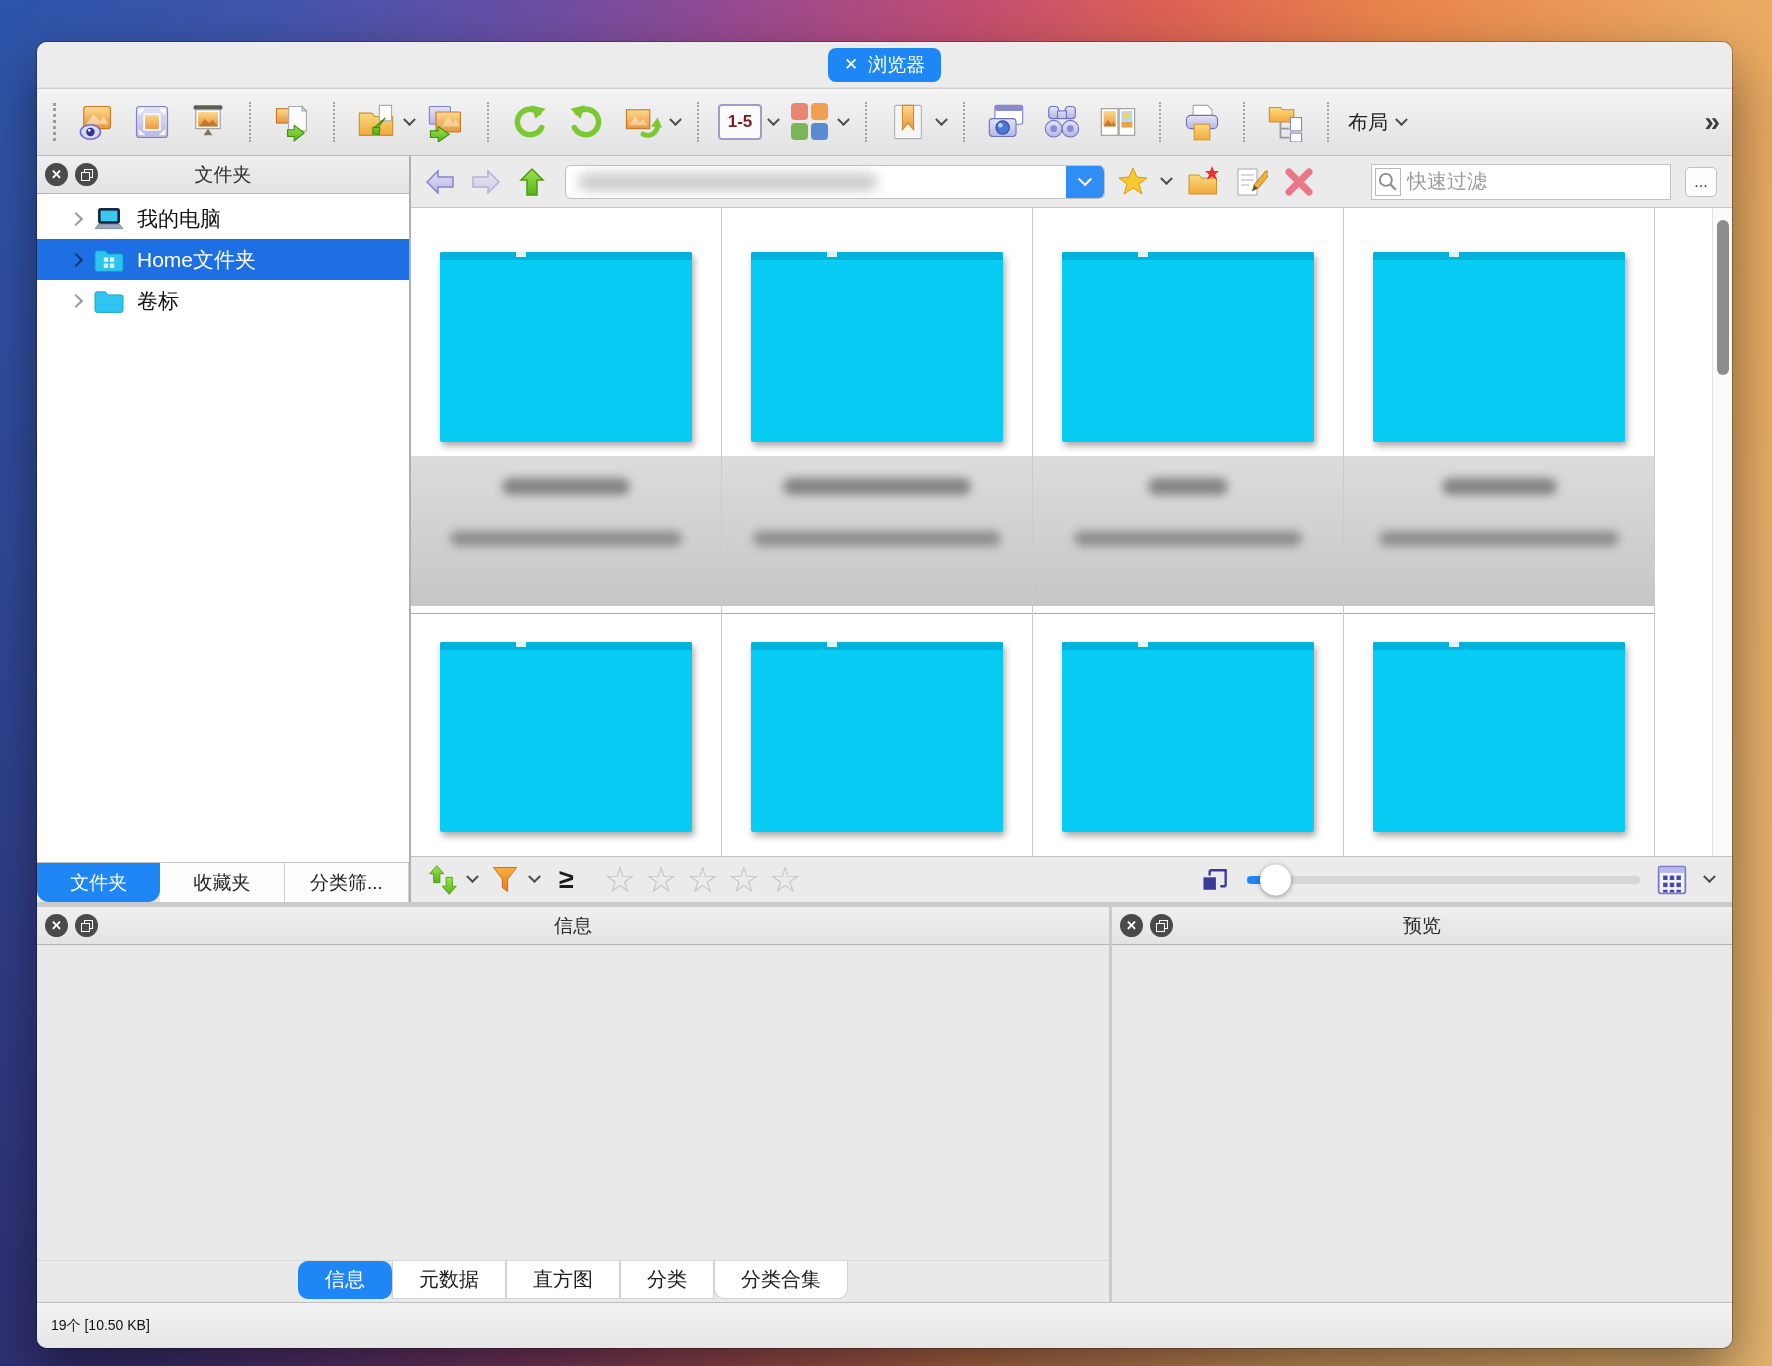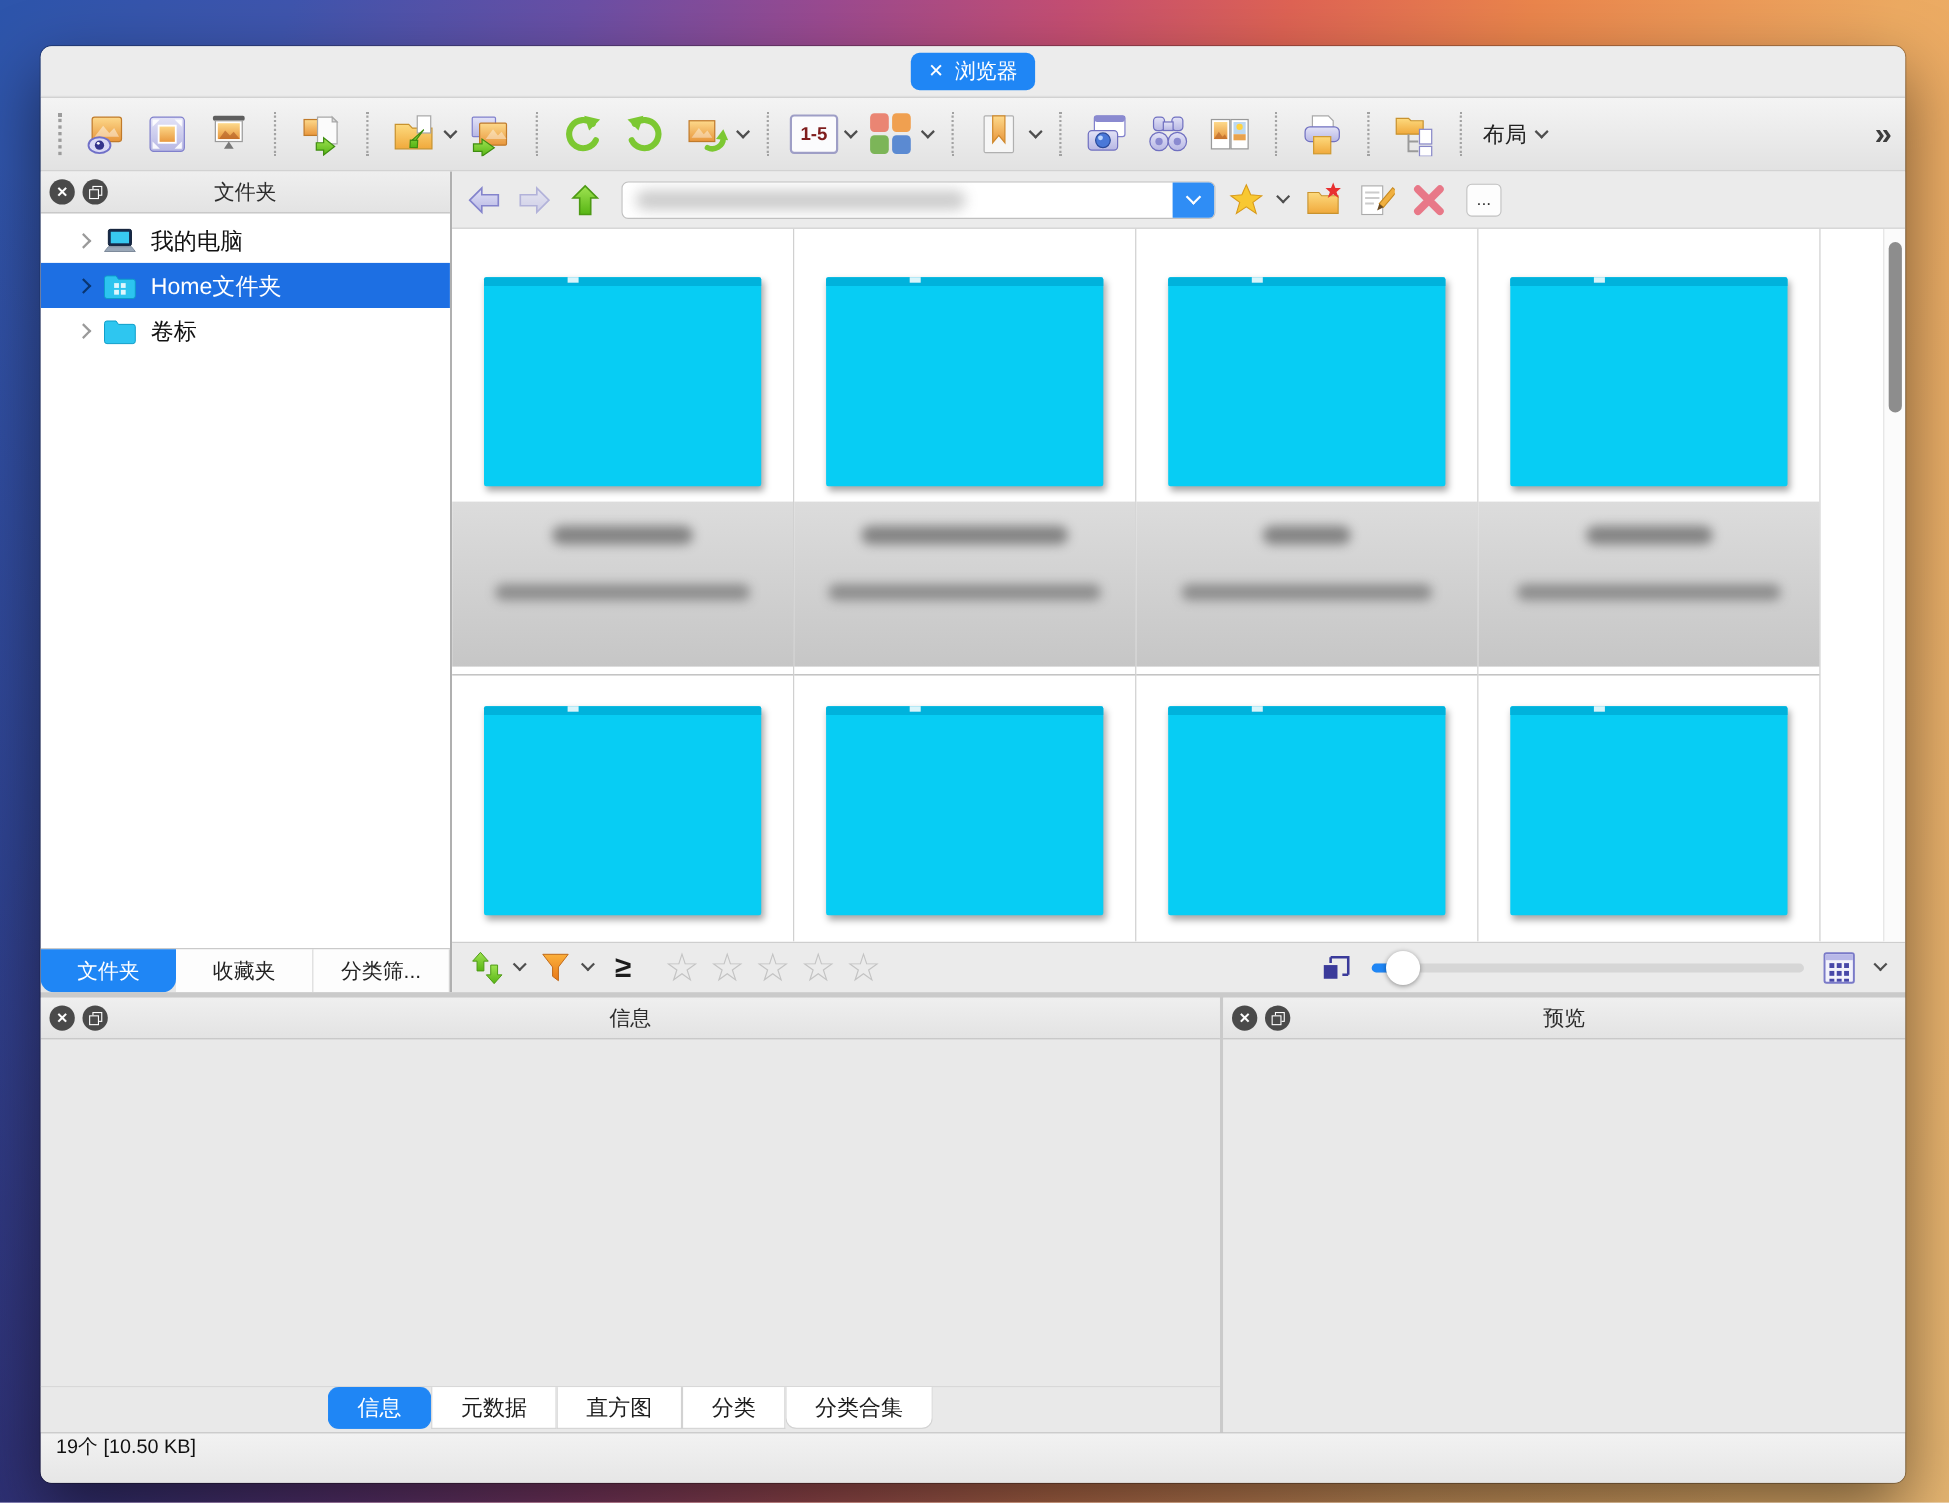--- a/index.html
+++ b/index.html
@@ -122,21 +122,21 @@
   .info-panel{width:1072px;flex:0 0 1072px;}
   .preview-panel{flex:1 1 auto;}
   .panel-body{flex:1 1 auto;background:#e9e9e9;position:relative;}
   .info-tabs{position:absolute;left:0;right:0;bottom:0;height:42px;display:flex;justify-content:center;align-items:flex-start;border-top:1px solid #d8d8d8;}
   .itab{height:38px;padding:0 26px;display:flex;align-items:center;background:#fff;border:1px solid #d2d2d2;border-top:none;font-size:20px;color:#1c1c1c;}
   .itab:first-child{border-radius:0 0 10px 10px;}
   .itab:last-child{border-radius:0 0 10px 10px;}
   .itab.active{background:#1f86f5;color:#fff;border-color:#1f86f5;border-radius:10px;}
 
   
-  .statusbar{flex:0 0 46px;background:linear-gradient(#f2f2f2,#e6e6e6);border-top:1px solid #bdbdbd;display:flex;padding-left:14px;font-size:18px;color:#111;}
+  .statusbar{flex:0 0 46px;background:linear-gradient(#f2f2f2,#e6e6e6);border-top:1px solid #bdbdbd;display:flex;align-items:center;padding-left:14px;font-size:14px;color:#111;}
   .hidden-defs{position:absolute;width:0;height:0;overflow:hidden;}
 </style>
 </head>
 <body>
 
 <svg class="hidden-defs" aria-hidden="true">
   <defs>
     <linearGradient id="gOr" x1="0" y1="0" x2="0" y2="1">
         <stop offset="0" stop-color="#fdd98b"></stop>
         <stop offset="1" stop-color="#e8963c"></stop>
@@ -452,20 +452,29 @@
               </g>
             </svg>
           </div>
 
         <div class="small-ic">
             <svg viewBox="0 0 34 34">
           <path d="M7 7 L27 27 M27 7 L7 27" stroke="#e87888" stroke-width="7" stroke-linecap="round"></path>
             </svg>
           </div>
 
+        <div class="qfilter">
+          <span class="qf-magbox">
+              <svg viewBox="0 0 34 34">
+            <circle cx="14" cy="14" r="8.5" fill="none" stroke="#8a8a8a" stroke-width="2.6"></circle>
+            <line x1="20.5" y1="20.5" x2="28" y2="28" stroke="#8a8a8a" stroke-width="3"></line>
+              </svg>
+            </span>
+          <input type="text" placeholder="快速过滤" style="">
+        </div>
         <div class="more-btn">...</div>
       </div>
 
       <div class="grid">
         <div class="gcol">
           <div class="cell-top">
             <div class="thumb-area">
                 <div class="fthumb"></div>
               </div>
             <div class="nameband">

